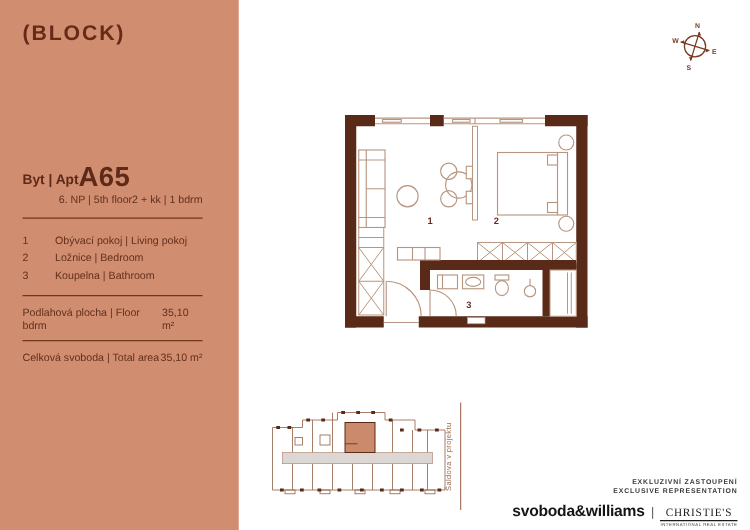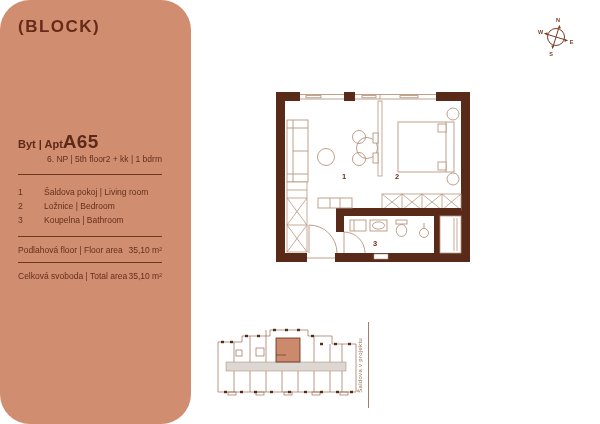--- a/index.html
+++ b/index.html
@@ -1,28 +1,28 @@
 <!DOCTYPE html>
 <html><head>
 <meta charset="utf-8">
 <style>
   html,body{margin:0;padding:0;background:#fff;}
   #page{
     position:relative;width:600px;height:424px;overflow:hidden;background:#ffffff;
     font-family:"Liberation Sans",sans-serif;
   }
   
-  #panel{position:absolute;left:0;top:0;width:191px;height:424px;background:#D18D70;border-radius:30px;}
+  #panel{position:absolute;left:0;top:0;width:191px;height:424px;background:#D18D70;}
   #logo{position:absolute;left:18px;top:18px;color:#662A18;}
   #logo .l1{font-size:17px;font-weight:bold;letter-spacing:1.5px;line-height:17px;}
   #logo .l2{font-size:15.5px;font-weight:bold;letter-spacing:0.6px;line-height:16px;margin-left:9px;}
   #info{position:absolute;left:18px;top:133px;width:144px;color:#5D2918;}
   .row-title{display:flex;justify-content:flex-start;align-items:flex-end;}
   .apt-label{font-size:11px;font-weight:bold;}
-  .apt-code{font-size:19px;font-weight:bold;letter-spacing:0.3px;line-height:17px;}
+  .apt-code{font-size:22px;font-weight:bold;letter-spacing:0.3px;line-height:17px;}
   .row-sub{display:flex;justify-content:flex-end;font-size:8.5px;margin-top:4px;color:#62301C;}
   .hr{border:none;border-top:1px solid #70371F;margin:0;}
   .hr1{margin-top:10px;} .hr2{margin-top:11px;} .hr3{margin-top:7px;}
   #room-list{margin-top:12px;font-size:8.5px;color:#62301C;}
   .room-row{display:flex;margin-bottom:4px;line-height:10px;}
   .room-num{width:26px;}
   .area-row{display:flex;justify-content:space-between;font-size:8.5px;margin-top:8px;color:#62301C;}
   
   #compass{position:absolute;left:533px;top:13px;}
   
@@ -59,34 +59,34 @@
         <span class="apt-code">A65</span>
       </div>
       <div class="row-sub">
         <span>6. NP | 5th floor</span>
         <span>2 + kk | 1 bdrm</span>
       </div>
       <hr class="hr hr1">
       <div id="room-list">
         <div class="room-row">
           <span class="room-num">1</span>
-          <span>Šaldova pokoj | Living room</span>
+          <span>Obývací pokoj | Living pokoj</span>
         </div>
         <div class="room-row">
           <span class="room-num">2</span>
           <span>Ložnice | Bedroom</span>
         </div>
         <div class="room-row">
           <span class="room-num">3</span>
           <span>Koupelna | Bathroom</span>
         </div>
       </div>
       <hr class="hr hr2">
       <div class="area-row">
-        <span>Podlahová floor | Floor area</span>
+        <span>Podlahová plocha | Floor bdrm</span>
         <span>35,10 m²</span>
       </div>
       <hr class="hr hr3">
       <div class="area-row">
         <span>Celková svoboda | Total area</span>
         <span>35,10 m²</span>
       </div>
     </div>
   </div>
 
@@ -274,14 +274,26 @@
         <rect x="124" y="68.8" width="3" height="2.4"></rect>
         <rect x="138" y="68.8" width="3" height="2.4"></rect>
       </g>
     </svg>
   </div>
   <div id="street-line"></div>
   <div id="street-side">
     <span>Šaldova v projektu</span>
   </div>
 
+  <div id="footer">
+    <div class="foot-small">EXKLUZIVNÍ ZASTOUPENÍ</div>
+    <div class="foot-small">EXCLUSIVE REPRESENTATION</div>
+    <div id="brands">
+      <span id="sw-logo">svoboda&amp;williams</span>
+      <span id="brand-sep">|</span>
+      <span id="christies">
+        <span class="name" style="display:block;">CHRISTIE'S</span>
+        <span class="sub" style="display:block;">INTERNATIONAL REAL ESTATE</span>
+      </span>
+    </div>
+  </div>
 
 </div>
 
 </body></html>

